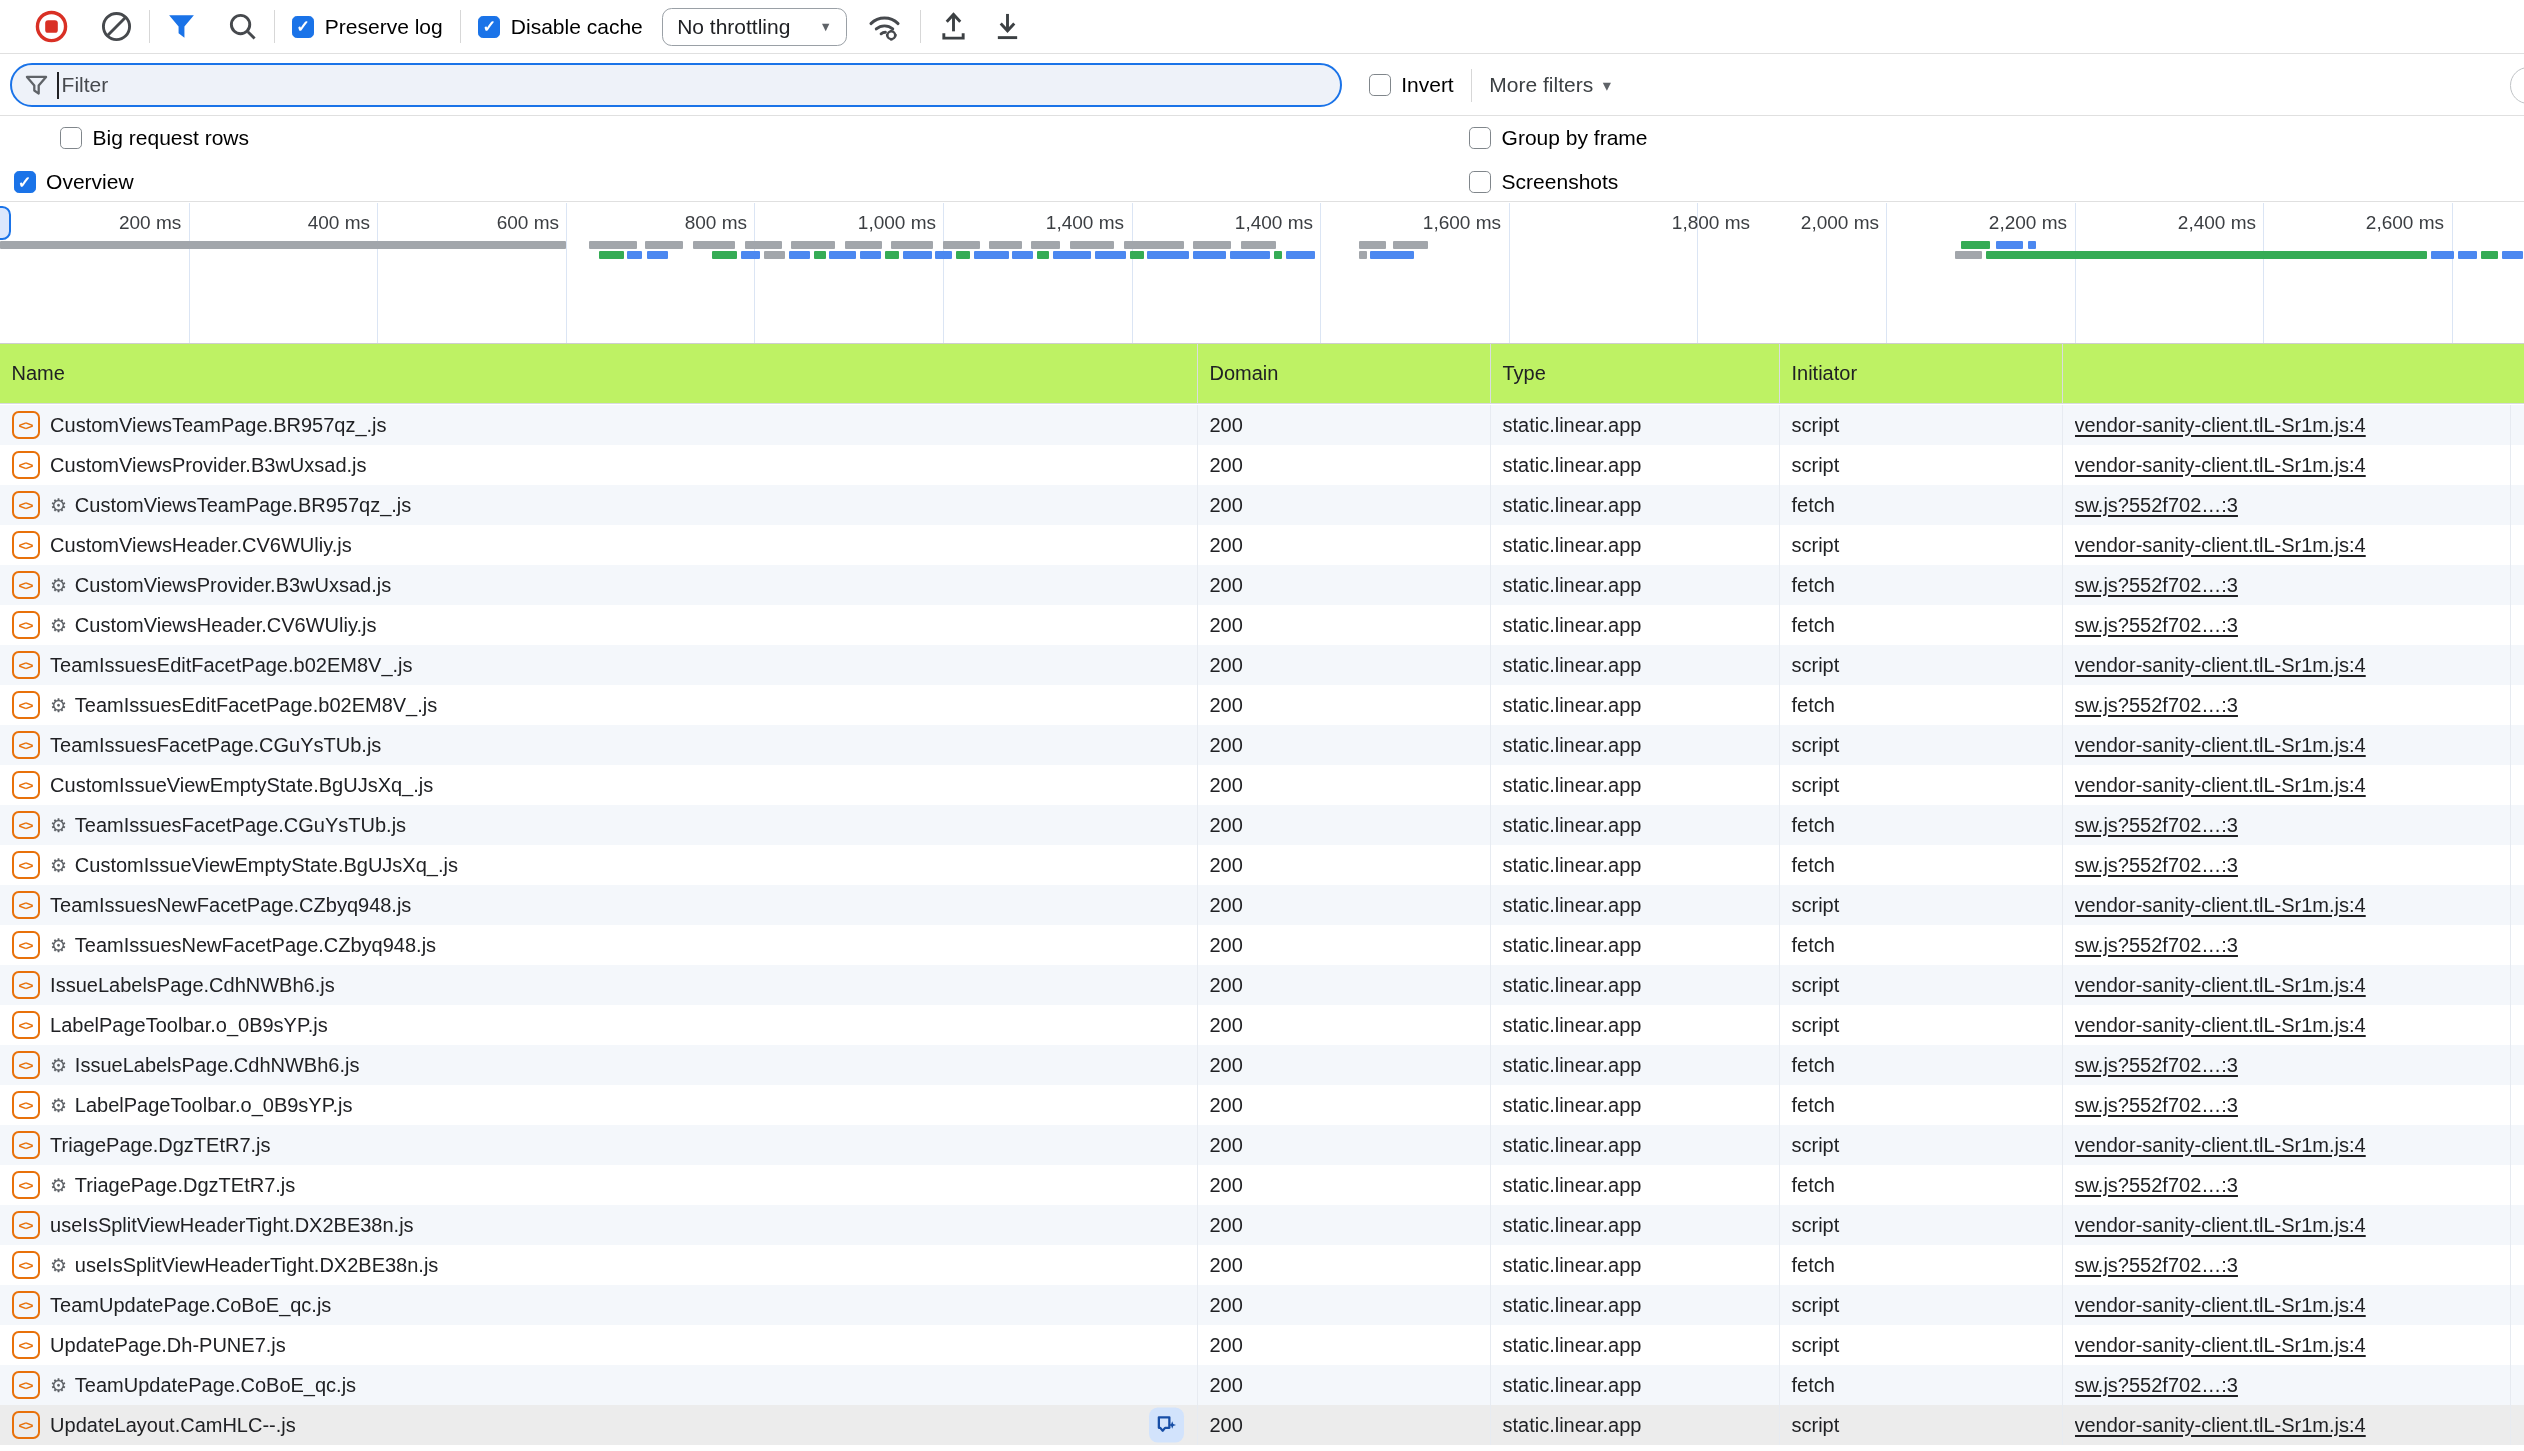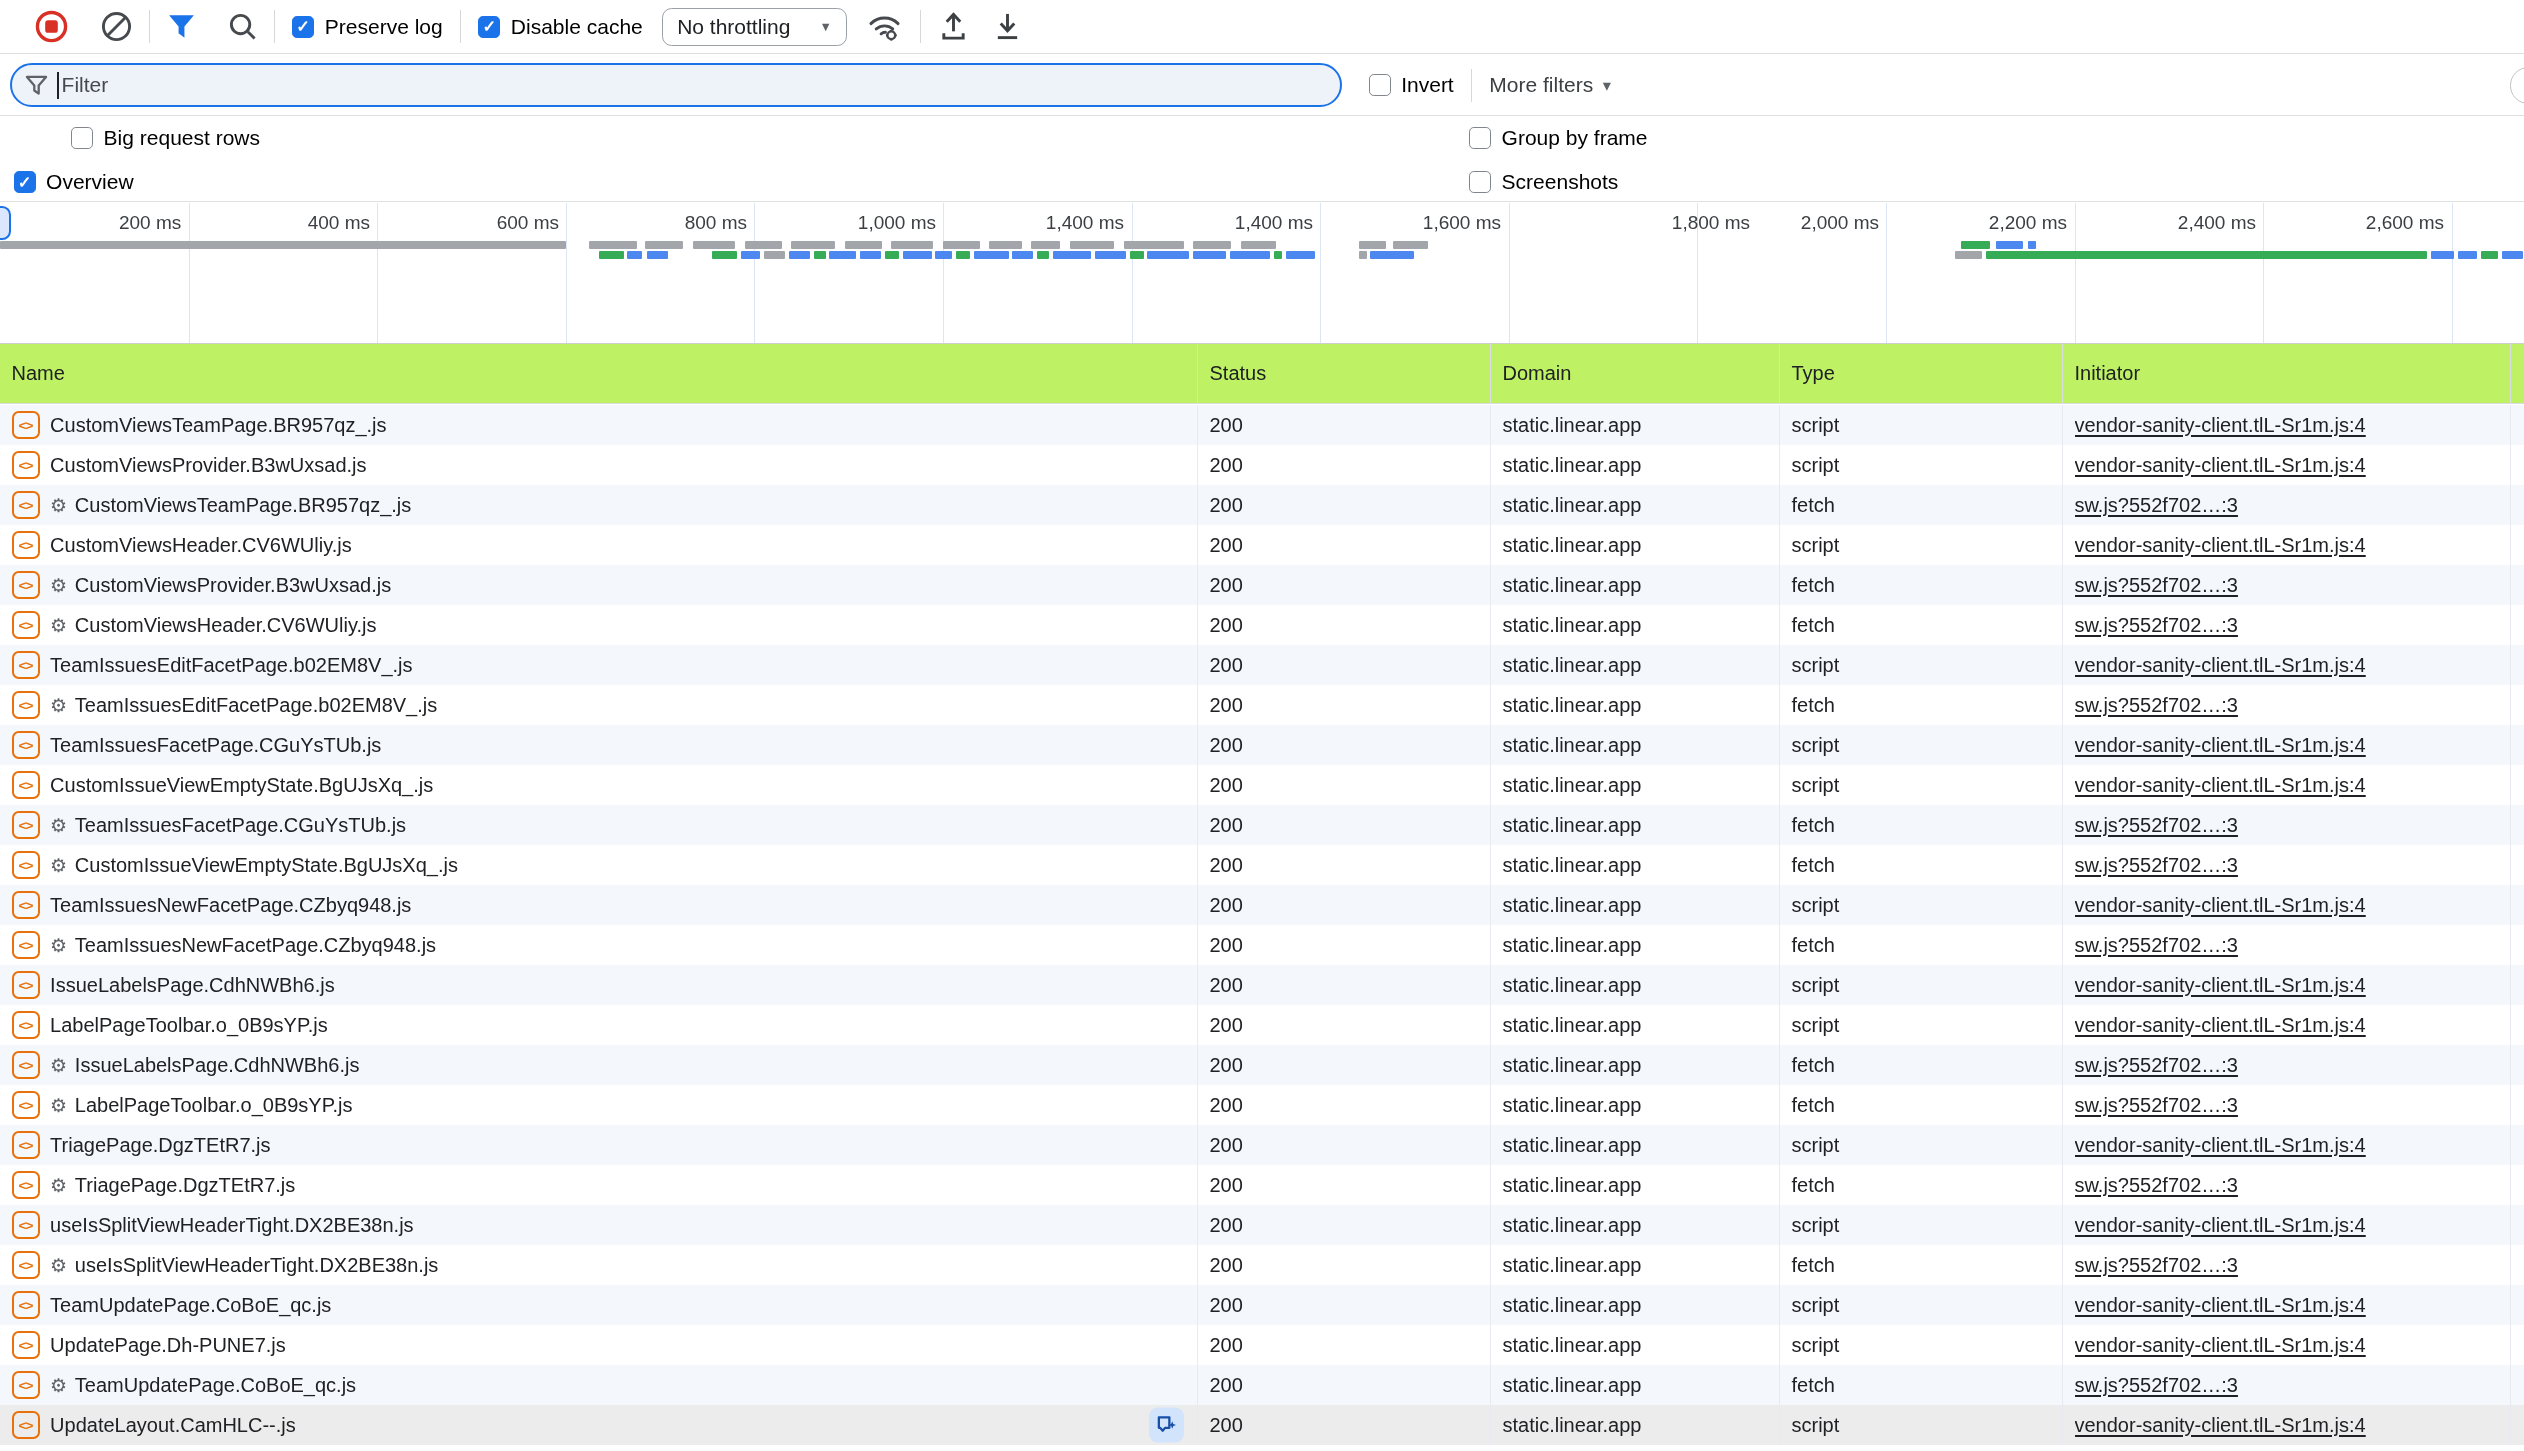--- a/index.html
+++ b/index.html
@@ -177,21 +177,21 @@
     </div>
     <div class="vdiv"></div>
     <div class="morefilters">
       <span>More filters</span>
       <span class="chev">▾</span>
     </div>
     <div class="chip partial"></div>
   </div>
 
   <div class="options">
-    <div class="optrow" style="left:27px;top:9.6px;padding-left:44px;">
+    <div class="optrow" style="left:16px;top:9.6px;padding-left:44px;">
       <span class="chk"></span>
       <span class="chklabel">Big request rows</span>
     </div>
     <div class="optrow" style="left:13.5px;top:54px;">
       <span class="chk checked">
           <span class="tick">✓</span>
         </span>
       <span class="chklabel">Overview</span>
     </div>
     <div class="optrow" style="left:1469px;top:9.6px;">
@@ -290,21 +290,20 @@
         <div class="bar" style="left: 2431px; width: 23px; background: rgb(76, 136, 240);"></div>
         <div class="bar" style="left: 2458px; width: 19px; background: rgb(76, 136, 240);"></div>
         <div class="bar" style="left: 2481px; width: 17.3px; background: rgb(53, 172, 85);"></div>
         <div class="bar" style="left: 2502px; width: 21px; background: rgb(76, 136, 240);"></div>
       </div>
     <div class="grip"></div>
   </div>
 
   <div class="thead gridcols">
     <div class="cell">Name</div>
-    <div class="cell">Status</div>
     <div class="cell">Domain</div>
     <div class="cell">Type</div>
     <div class="cell">Initiator</div>
     <div class="cell"></div>
   </div>
 
   <div class="tbody" id="tbody">
       <div class="row gridcols">
         <div class="cell">
           <span class="jsicon">&lt;&gt;</span>

